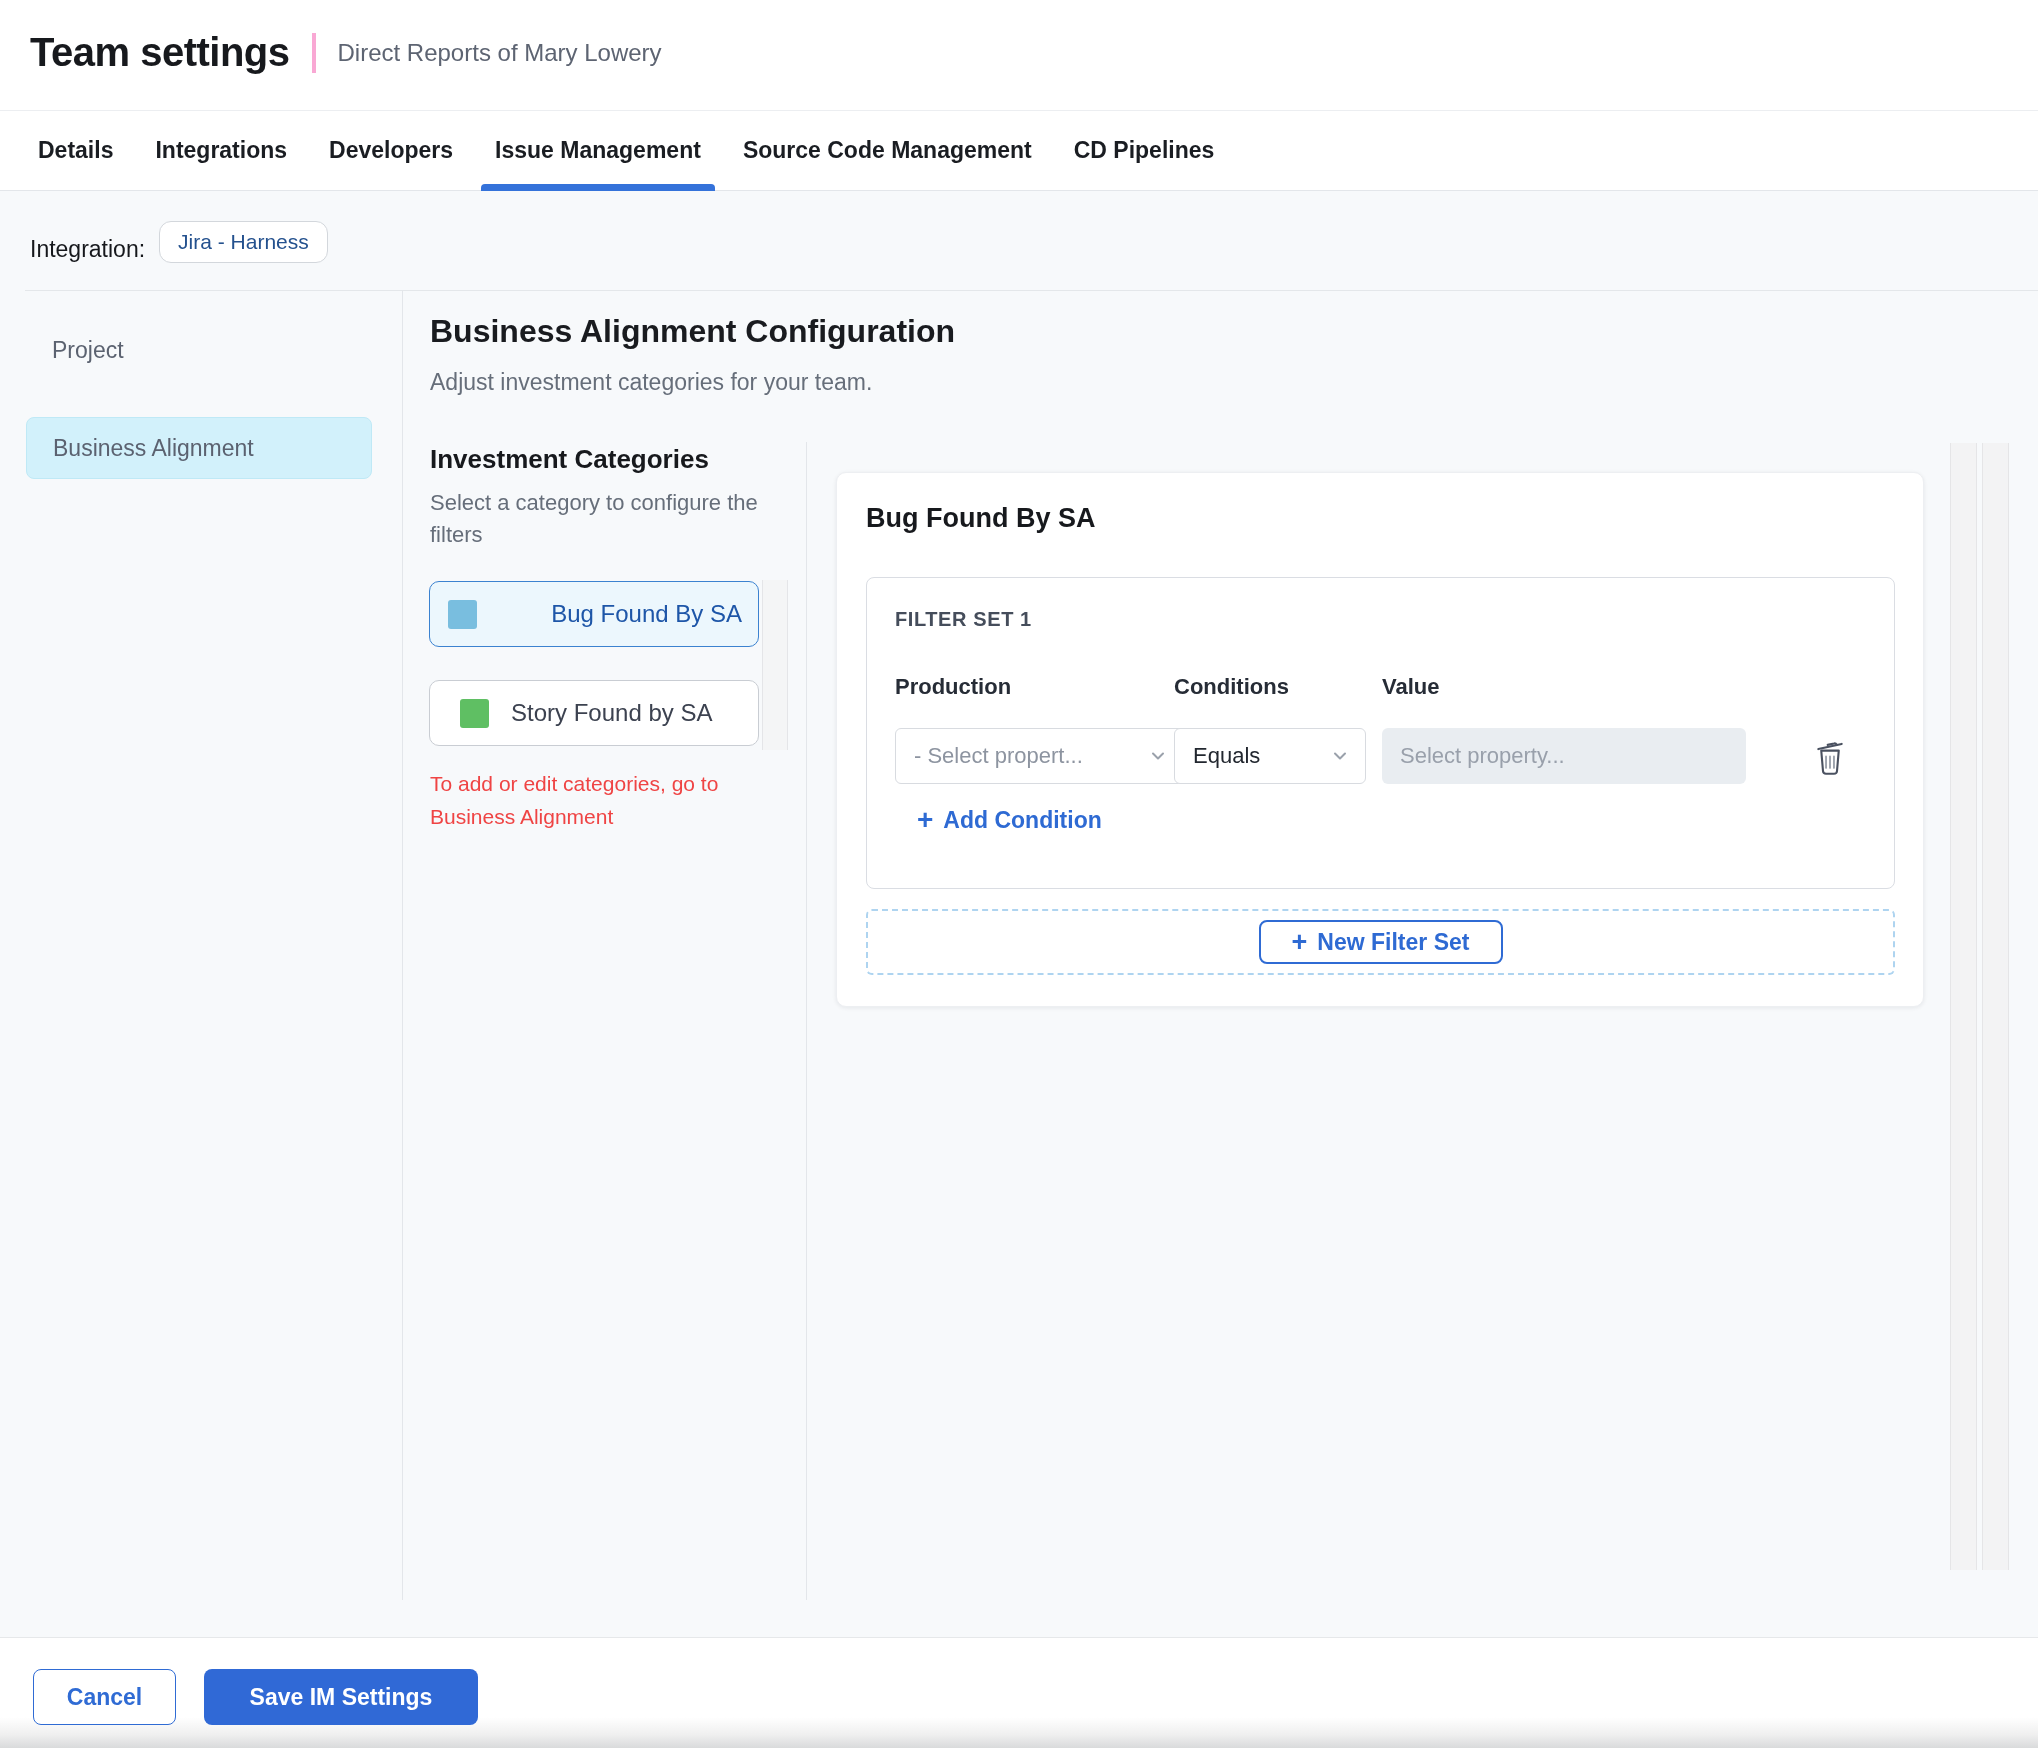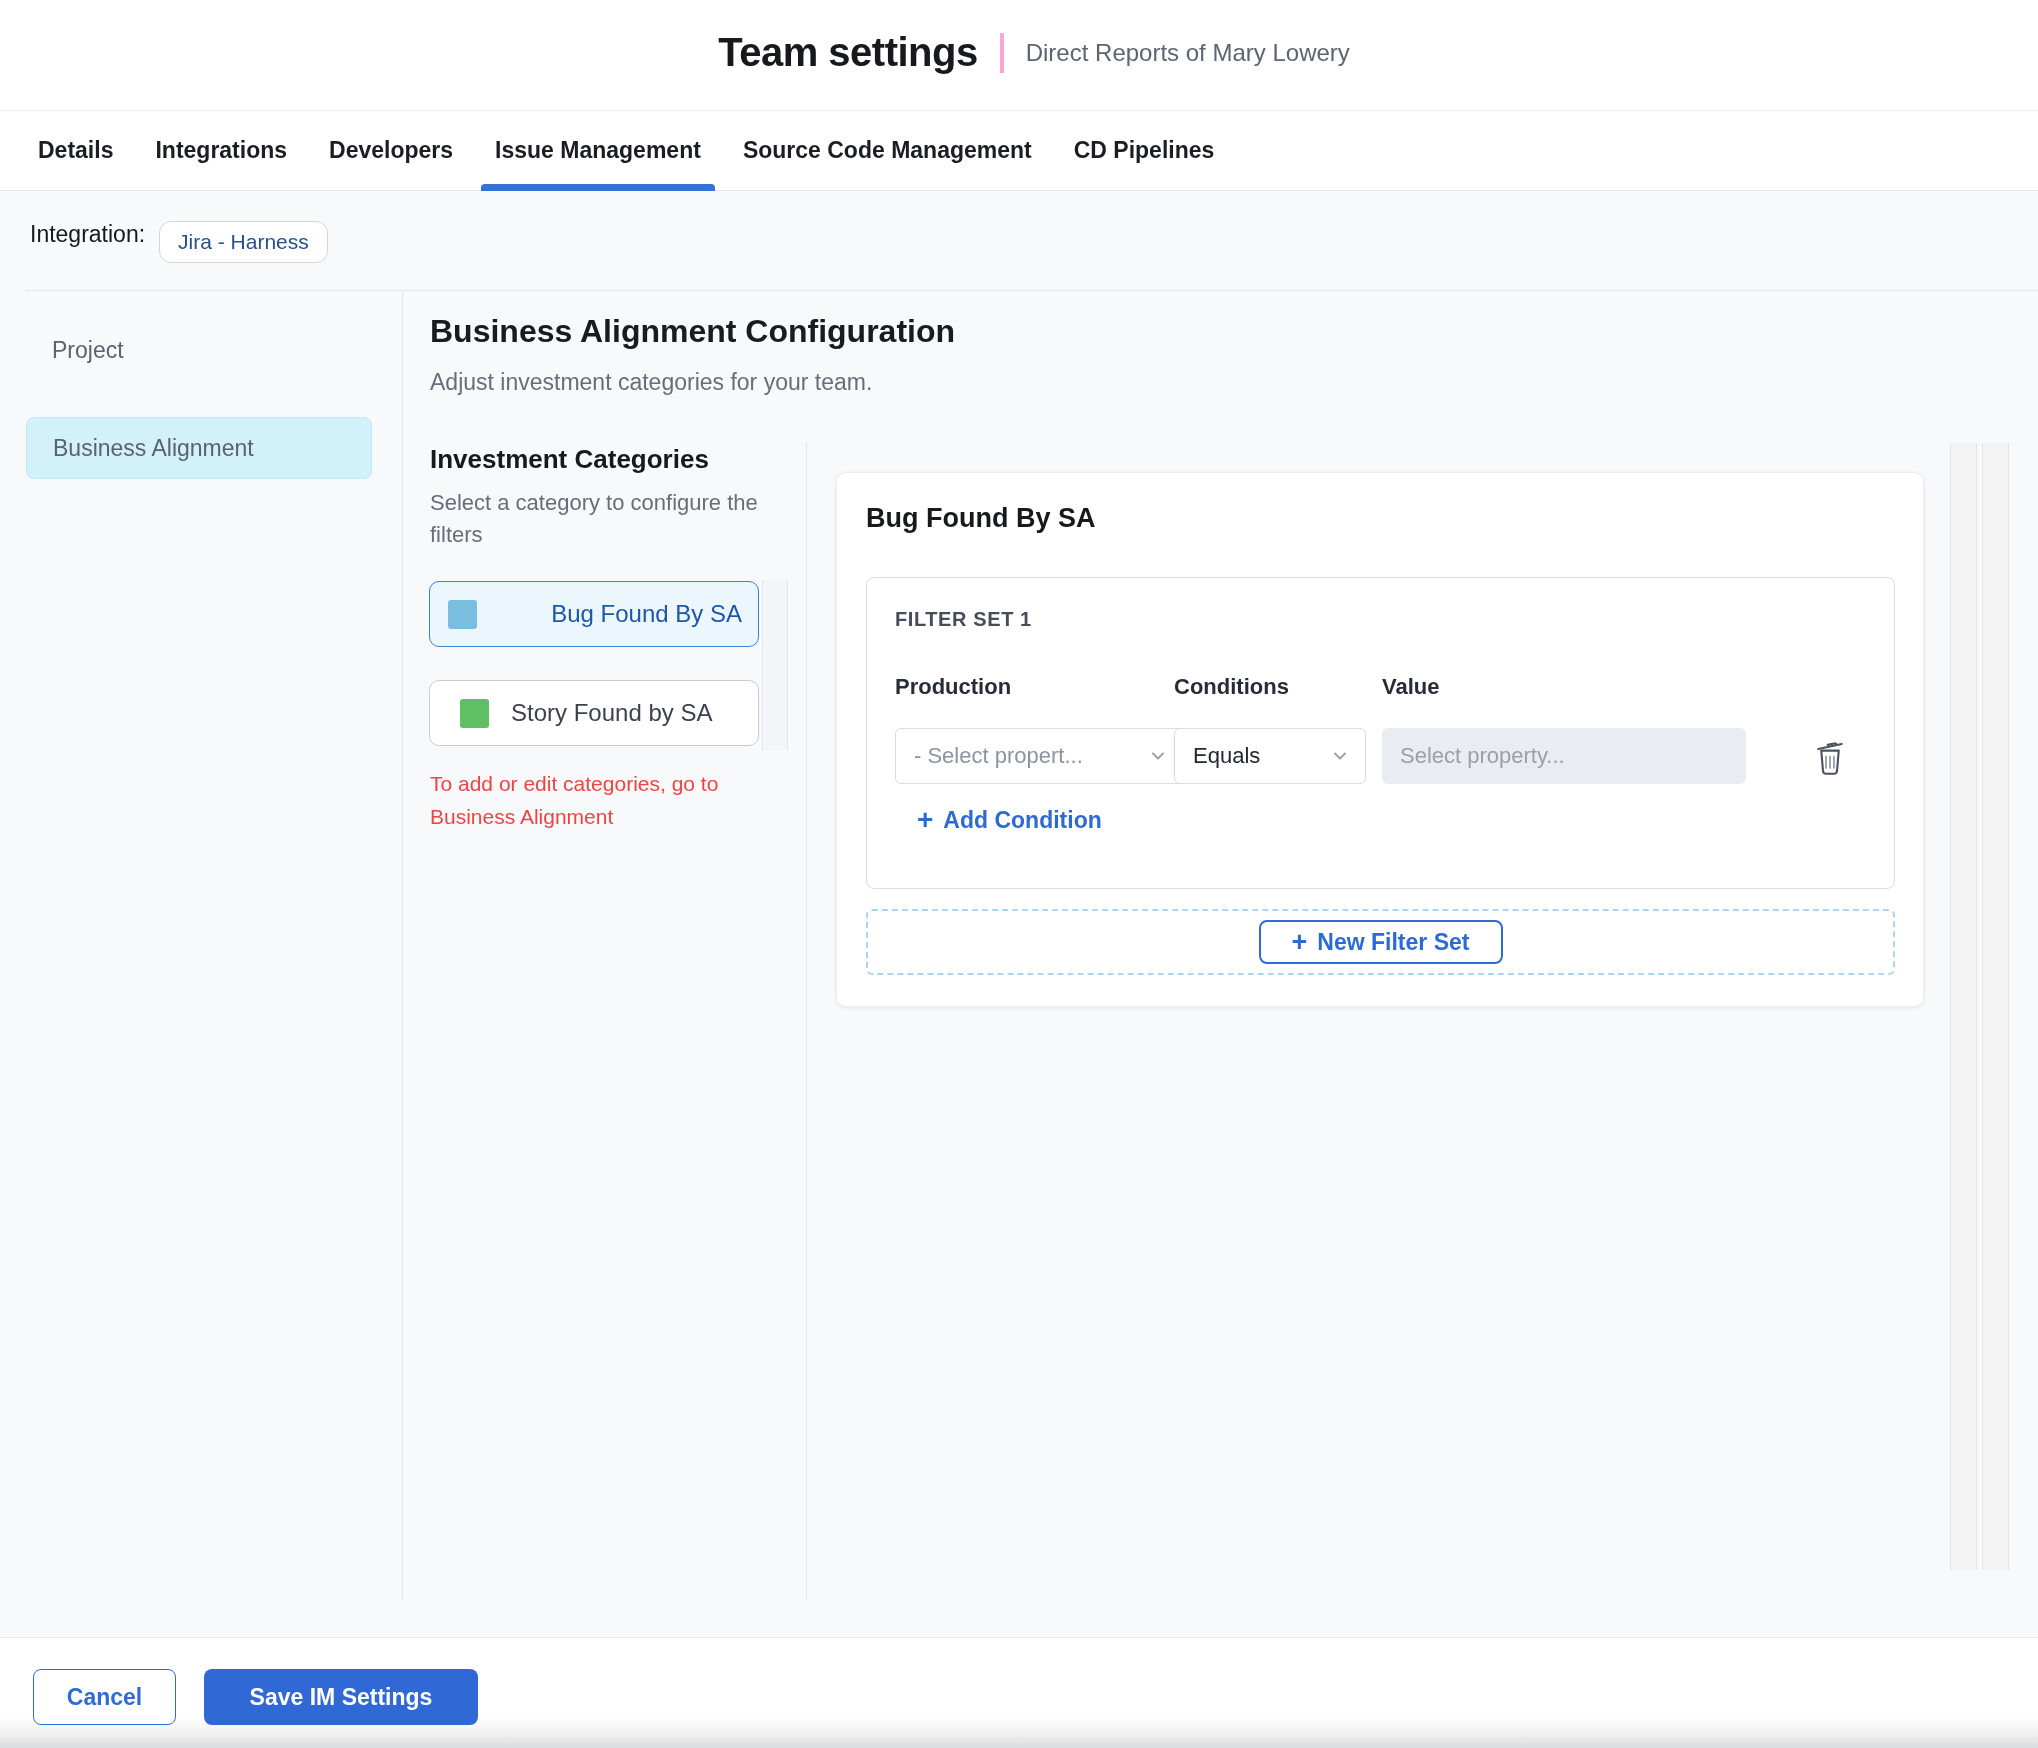--- a/index.html
+++ b/index.html
@@ -3,30 +3,30 @@
 <meta charset="utf-8">
 <style>
   html,body{margin:0;padding:0;background:#ffffff;}
   *{box-sizing:border-box;}
   .page{
     position:relative;width:2038px;height:1748px;overflow:hidden;
     font-family:"Liberation Sans","DejaVu Sans",sans-serif;color:#1c1e21;background:#ffffff;
   }
   
   .hdr{position:absolute;left:0;top:0;width:100%;height:111px;background:#fff;border-bottom:1px solid #eceef1;}
-  .hdr-inner{display:flex;align-items:center;padding:30px 0 0 30px;justify-content:center;}
+  .hdr-inner{display:flex;align-items:center;padding:30px 0 0 30px;}
   .hdr-title{font-size:40px;font-weight:bold;letter-spacing:-.5px;color:#17191d;}
   .hdr-sub{font-size:24px;color:#5d6472;margin-left:22px;padding-left:22px;border-left:4px solid #f9a8d4;line-height:40px;}
   
   .tabs{position:absolute;left:0;top:111px;width:100%;height:80px;background:#fff;border-bottom:1px solid #e3e6ea;display:flex;align-items:center;gap:42px;padding-left:38px;}
   .tab{position:relative;height:100%;display:flex;align-items:center;font-size:23px;font-weight:600;color:#1a1d22;cursor:pointer;}
   .tab.active::after{content:"";position:absolute;left:-14px;right:-14px;bottom:-1px;height:7px;background:#3472da;border-radius:4px 4px 0 0;}
   
   .content{position:absolute;left:0;top:191px;width:100%;height:1446px;background:#f7f9fb;}
-  .integration-row{position:absolute;left:30px;top:30px;display:flex;align-items:flex-start;}
+  .integration-row{position:absolute;left:30px;top:30px;display:flex;align-items:flex-end;}
   .integration-label{font-size:23px;color:#16181c;}
   .chip{margin-left:14px;padding:8px 18px;background:#fff;border:1px solid #d3d7dc;border-radius:12px;font-size:21px;color:#24518e;}
   .row-divider{position:absolute;left:25px;right:0;top:99px;height:1px;background:#e4e7ea;}
   .vdiv1{position:absolute;left:402px;top:99px;width:1px;height:1310px;background:#e3e6ea;}
   .vdiv2{position:absolute;left:806px;top:251px;width:1px;height:1158px;background:#e3e6ea;}
   
   .side{position:absolute;left:26px;top:128px;width:346px;}
   .side-item{height:62px;display:flex;align-items:center;padding-left:26px;margin-bottom:36px;font-size:23px;color:#5b6270;border-radius:8px;cursor:pointer;}
   .side-item.active{background:#d2f1fb;border:1px solid #bfe9f6;}
   

